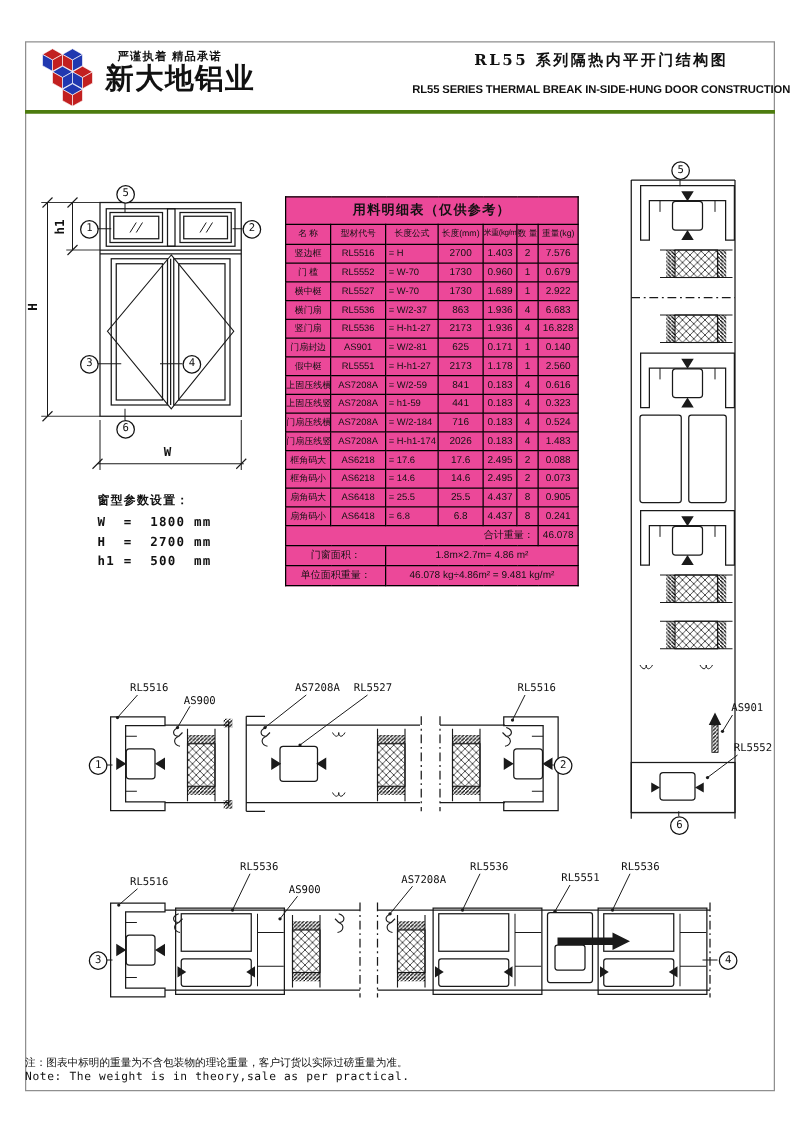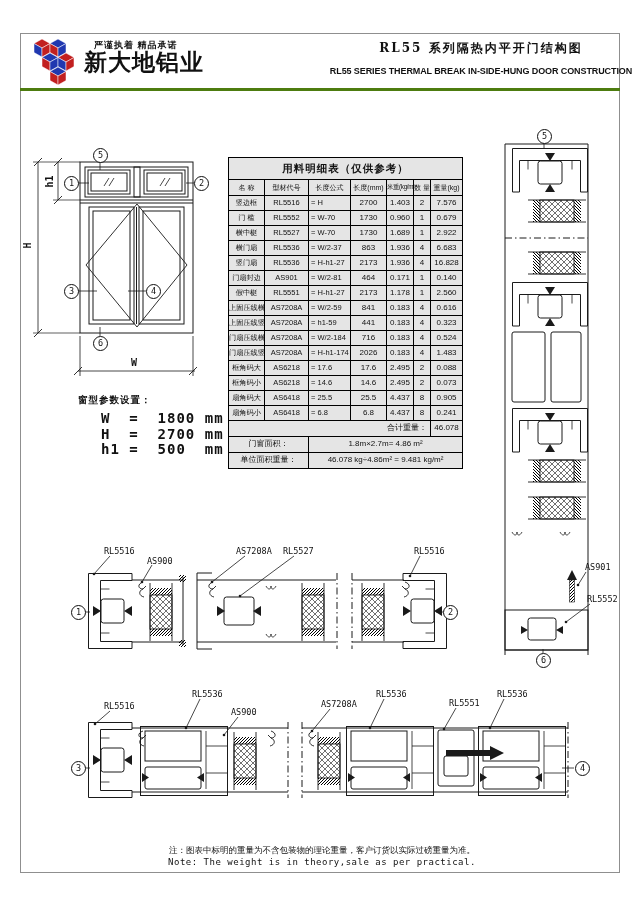--- a/index.html
+++ b/index.html
@@ -12,43 +12,43 @@
   .logo{position:absolute;left:10px;top:4px;}
   .slogan{position:absolute;left:74px;top:6px;font-size:9px;font-weight:bold;letter-spacing:1px;}
   .company{position:absolute;left:64px;top:14px;font-size:23px;font-weight:bold;
            font-family:"DejaVu Serif",serif;letter-spacing:1px;}
   .title-cn{position:absolute;left:310px;top:7px;width:302px;text-align:center;font-size:12px;
             font-weight:bold;font-family:"DejaVu Serif",serif;letter-spacing:2px;white-space:nowrap;}
   .title-en{position:absolute;left:308px;top:33px;width:306px;text-align:center;font-size:9px;
             font-weight:bold;white-space:nowrap;letter-spacing:-0.1px;}
   .art{position:absolute;left:0;top:0;}
   .mat{position:absolute;left:228px;top:157px;width:234px;border-collapse:collapse;
-       table-layout:fixed;background:#e5e5e5;}
+       table-layout:fixed;background:#ec4899;}
   .mat th,.mat td{border:1px solid #000;font-size:8px;font-weight:normal;text-align:center;
        padding:0;height:14px;line-height:1.1;overflow:hidden;white-space:nowrap;}
   .mat .title th{font-size:10.5px;font-weight:bold;height:21px;letter-spacing:1px;}
   .mat .cols th{font-size:7px;height:15px;}
   .mat .cols th:nth-child(5){font-size:6.3px;letter-spacing:-0.3px;}
   .mat td.c0{font-size:7.2px;}
   .mat td.c1{font-size:7.5px;}
   .mat td.c2{font-size:7.5px;text-align:left;padding-left:2px;}
   .mat tfoot td{height:15px;}
   .mat td.tright{text-align:right;padding-right:3px;}
   .params{position:absolute;left:78px;top:394px;font-weight:bold;}
   .params .ptitle{font-size:9.5px;margin-bottom:4px;letter-spacing:1px;}
-  .params .pline{font-size:14px;font-family:"DejaVu Sans Mono",monospace;line-height:15.5px;
-                 white-space:pre;letter-spacing:1px;margin-left:23px;}
+  .params .pline{font-size:10px;font-family:"DejaVu Sans Mono",monospace;line-height:15.5px;
+                 white-space:pre;letter-spacing:1px;}
   .co{position:absolute;width:13px;height:13px;border:1px solid #111;border-radius:50%;
       font-size:8.5px;line-height:12.5px;text-align:center;background:#fff;
       font-family:"DejaVu Sans Mono",monospace;}
   .plabel{position:absolute;font-size:8.5px;font-family:"DejaVu Sans Mono",monospace;
           white-space:nowrap;}
   .dim{position:absolute;font-size:10px;font-weight:bold;font-family:"DejaVu Sans Mono",monospace;}
   .rot{transform:rotate(-90deg);}
-  .note{position:absolute;left:20px;top:844px;width:604px;text-align:center;line-height:12px;}
+  .note{position:absolute;left:20px;top:844px;width:604px;text-align:left;line-height:12px;}
   .note .cn{font-size:8.5px;}
   .note .en{font-size:9px;font-family:"DejaVu Sans Mono",monospace;letter-spacing:0.5px;}
 </style>
 </head>
 <body>
 
 <div class="page">
 
   <svg class="art" width="640" height="906" viewBox="0 0 640 906">
     <defs>
@@ -346,21 +346,21 @@
           <td class="c2">= H-h1-27</td>
           <td class="c3">2173</td>
           <td class="c4">1.936</td>
           <td class="c5">4</td>
           <td class="c6">16.828</td>
         </tr>
         <tr>
           <td class="c0">门扇封边</td>
           <td class="c1">AS901</td>
           <td class="c2">= W/2-81</td>
-          <td class="c3">464</td>
+          <td class="c3">625</td>
           <td class="c4">0.171</td>
           <td class="c5">1</td>
           <td class="c6">0.140</td>
         </tr>
         <tr>
           <td class="c0">假中梃</td>
           <td class="c1">RL5551</td>
           <td class="c2">= H-h1-27</td>
           <td class="c3">2173</td>
           <td class="c4">1.178</td>

